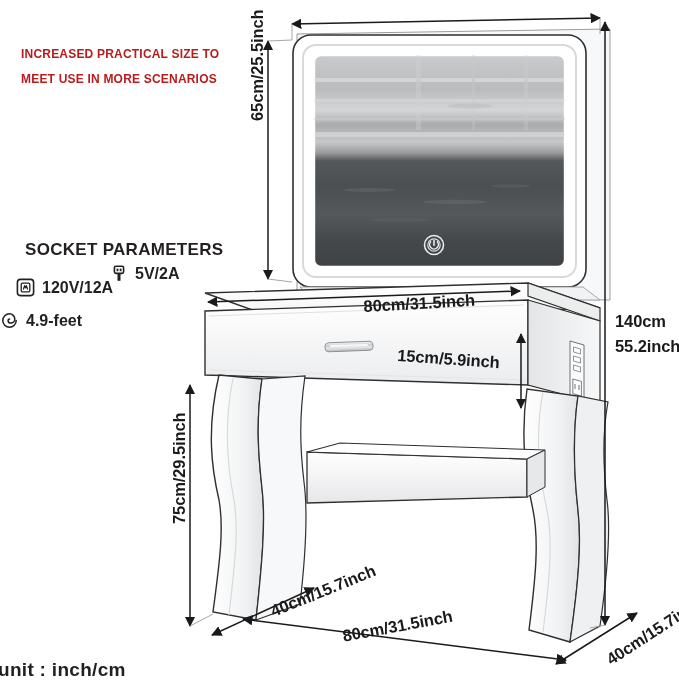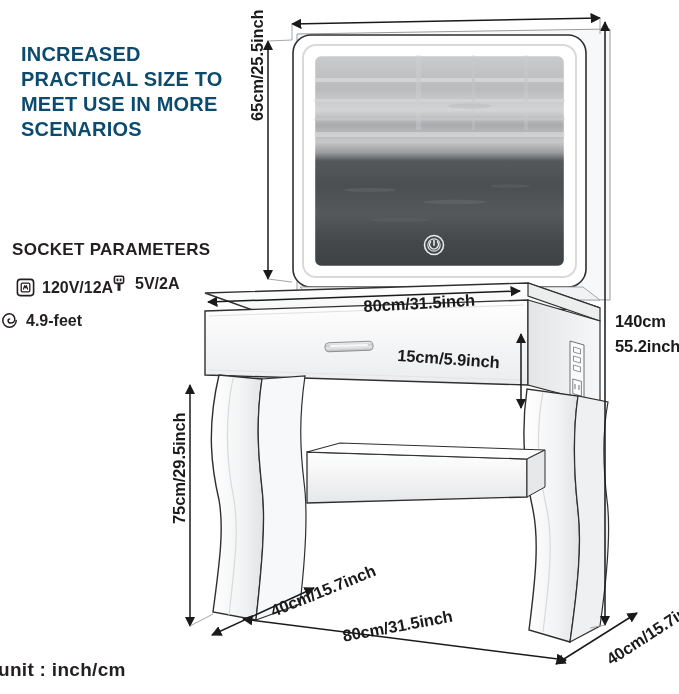--- a/index.html
+++ b/index.html
@@ -10,36 +10,36 @@
     color:#231f20;
     overflow:hidden;
     position:relative;
   }
   #stage{position:absolute;left:0;top:0;width:679px;height:694px;}
   .svg-layer{position:absolute;left:0;top:0;width:679px;height:694px;}
 
   
   .headline{
     position:absolute;left:21px;top:42px;width:230px;
-    font-size:20px;line-height:25px;letter-spacing:.2px;
-    font-weight:600;color:#0c4a6e;
+    font-size:12px;line-height:25px;letter-spacing:.2px;
+    font-weight:600;color:#b91c1c;
     font-family:"Liberation Sans", sans-serif;
     text-transform:uppercase;
   }
   .socket-title{
-    position:absolute;left:12px;top:240px;
+    position:absolute;left:25px;top:240px;
     font-size:17px;font-weight:700;letter-spacing:.3px;color:#231f20;
     text-transform:uppercase;
   }
   .socket-row{
     position:absolute;display:flex;align-items:center;gap:7px;
     font-size:16px;font-weight:600;color:#231f20;
   }
   #socket-row-power{left:16px;top:278px;}
-  #socket-row-usb{left:110px;top:274px;}
+  #socket-row-usb{left:110px;top:264px;}
   #socket-row-cable{left:0;top:311px;}
   .sp-icon{display:inline-block;line-height:0;}
   .unit-note{
     position:absolute;left:-2px;top:659px;
     font-size:19px;font-weight:600;color:#231f20;letter-spacing:.3px;
   }
 
   
   .dim{
     position:absolute;

